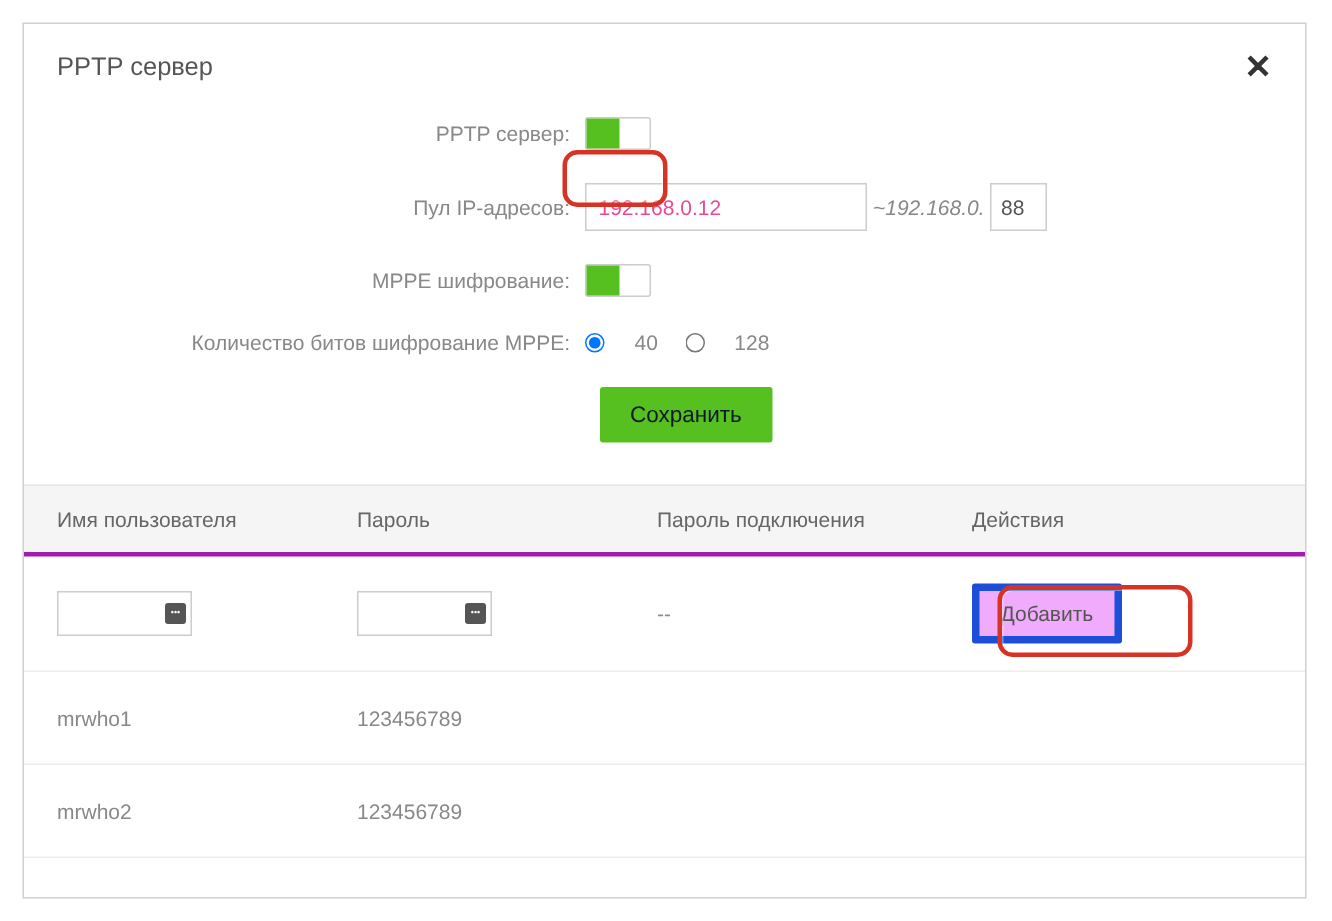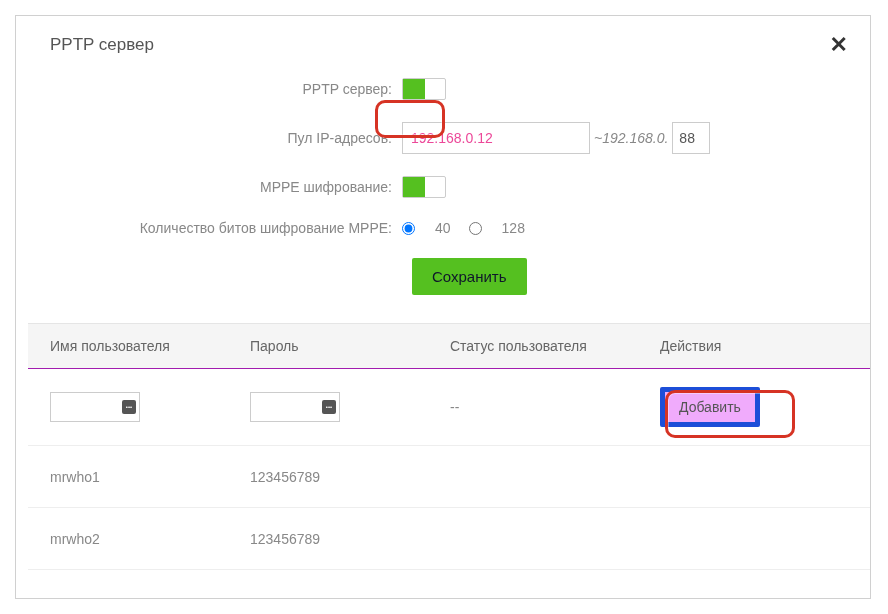--- a/index.html
+++ b/index.html
@@ -8,21 +8,20 @@
       background: #fff;
       padding: 15px;
     }
     .modal {
       border: 1px solid #d0d0d0;
       width: 856px;
       height: 584px;
       background: #fff;
       position: relative;
       overflow: hidden;
-      padding-left: 12px;
     }
     .modal-header {
       padding: 18px 22px 22px 22px;
       display: flex;
       justify-content: space-between;
       align-items: center;
     }
     .modal-title {
       color: #555;
       font-size: 17px;
@@ -122,21 +121,21 @@
       padding: 10px 20px;
       font-size: 15px;
       cursor: pointer;
       border-radius: 2px;
     }
     .table-area { }
     .thead {
       display: flex;
       background: #f5f5f5;
       border-top: 1px solid #e5e5e5;
-      border-bottom: 1px solid #a21caf;
+      border-bottom: 3px solid #a21caf;
       padding: 14px 22px;
       color: #666;
       font-size: 14px;
     }
     .col-user { width: 200px; }
     .col-pass { width: 200px; }
     .col-status { width: 210px; }
     .col-actions { flex: 1; }
     .trow {
       display: flex;
@@ -251,21 +250,21 @@
     <div class="save-row">
       <button class="save-btn">Сохранить</button>
     </div>
 
   </div>
 
   <div class="table-area">
     <div class="thead">
       <div class="col-user">Имя пользователя</div>
       <div class="col-pass">Пароль</div>
-      <div class="col-status">Статус пользователя</div>
+      <div class="col-status">Пароль подключения</div>
       <div class="col-actions">Действия</div>
     </div>
 
     <div class="trow">
       <div class="col-user">
         <div class="cell-input-wrap">
           <input class="cell-input" style="">
           <span class="cell-input-icon"></span>
         </div>
       </div>

